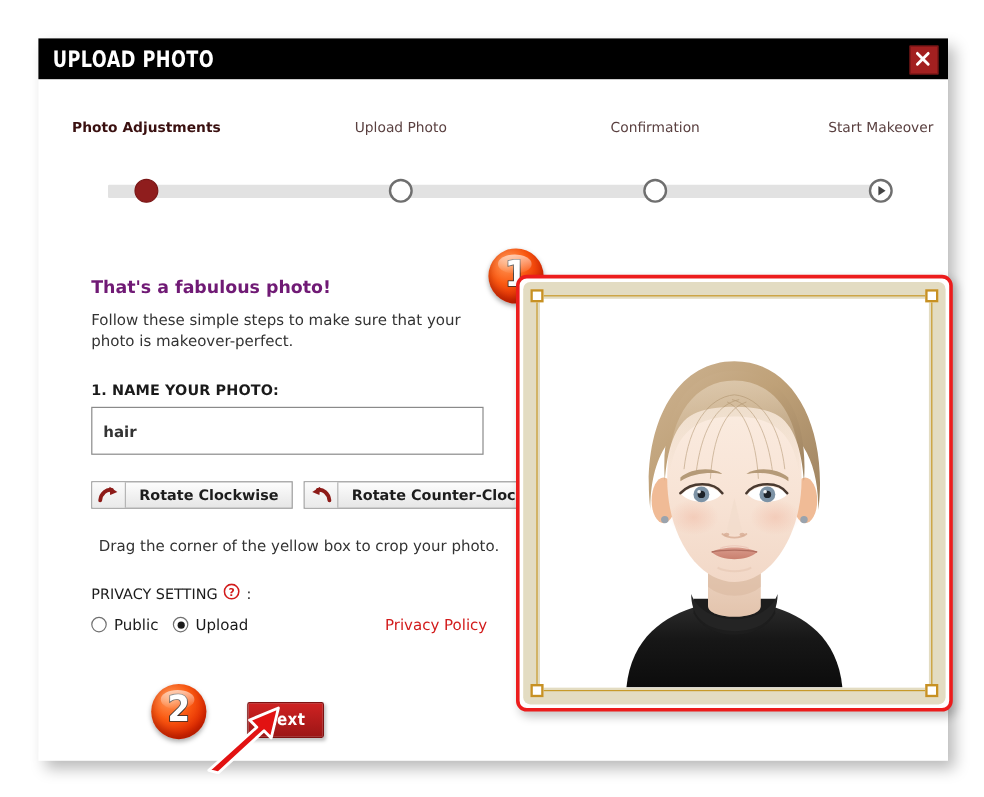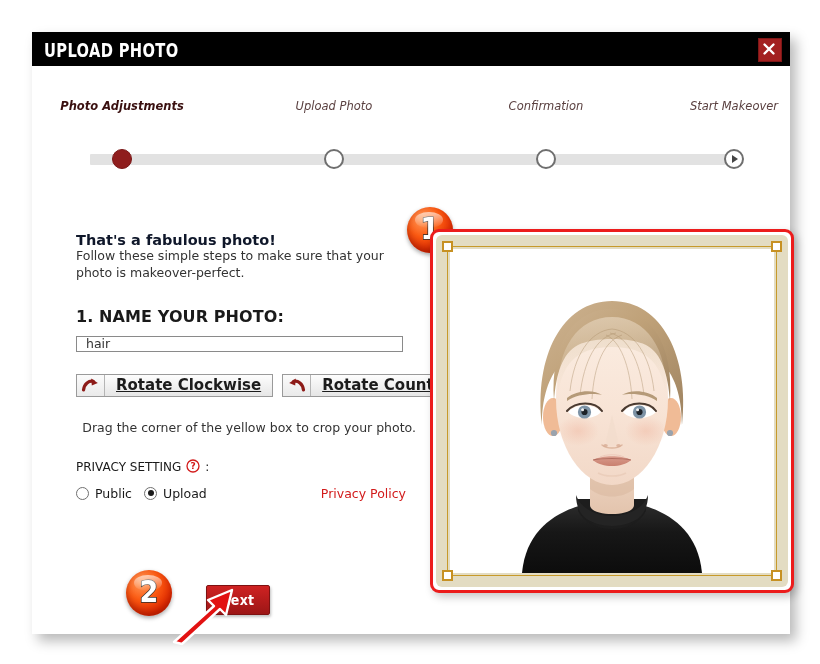--- a/index.html
+++ b/index.html
@@ -45,21 +45,20 @@
   .close-btn svg { display: block; }
 
   
   .stepper { position: absolute; left: 0; top: 34px; width: 758px; height: 120px; }
   .step-label {
     position: absolute; top: 33px;
     font-size: 11.5px;
     color: #5a4040;
     white-space: nowrap;
     transform: translateX(-50%);
-    font-style: italic;
   }
   .step-label.active { color: #3a1010; font-weight: bold; }
   .track {
     position: absolute; left: 58px; top: 88px;
     width: 644px; height: 11px;
     background: #e2e2e2;
     border-radius: 1px;
   }
   .dot {
     position: absolute; top: 83px;
@@ -86,41 +85,42 @@
     width: 0; height: 0;
     border-left: 6px solid #444;
     border-top: 4px solid transparent;
     border-bottom: 4px solid transparent;
     margin-left: 2px;
   }
 
   
   .left-col { position: absolute; left: 44px; top: 200px; width: 340px; }
   .headline {
-    font-size: 14.5px; font-weight: bold; color: #0f172a;
-    margin: 0 0 0 0;
+    font-size: 14.5px; font-weight: bold; color: #701a75;
+    margin: 0 0 11px 0;
   }
   .subtext {
     font-size: 12.5px; color: #333333; line-height: 1.32;
     margin: 0 0 26px 0; width: 330px;
   }
   .field-label {
-    font-size: 16px; font-weight: bold; color: #1a1a1a;
+    font-size: 12px; font-weight: bold; color: #1a1a1a;
     margin-bottom: 7px; letter-spacing: 0.1px;
   }
   .name-input {
-    width: 327px; height: 16px;
+    width: 327px; height: 40px;
     border: 1px solid #8a8a8a;
     background: #ffffff;
     font-family: "DejaVu Sans", "Liberation Sans", sans-serif;
     font-size: 12.5px; color: #333;
     padding: 0 0 0 9px;
     box-sizing: border-box;
     margin-bottom: 22px;
     outline: none;
+    font-weight: bold;
   }
 
   
   .rot-row { display: flex; gap: 9px; margin-bottom: 23px; }
   .rot-btn {
     display: flex; align-items: stretch;
     height: 23px;
     border: 1px solid #9a9a9a;
     background: linear-gradient(#fdfdfd, #e6e6e6);
     cursor: pointer;
@@ -128,23 +128,22 @@
   }
   .rot-ico {
     width: 27px;
     display: flex; align-items: center; justify-content: center;
     border-right: 1px solid #b5b5b5;
     background: linear-gradient(#fbfbfb, #eaeaea);
   }
   .rot-txt {
     display: flex; align-items: center;
     padding: 0 11px;
-    font-size: 15px; font-weight: bold; color: #1c1c1c;
+    font-size: 12px; font-weight: bold; color: #1c1c1c;
     white-space: nowrap;
-    text-decoration: underline;
   }
 
   .crop-text { font-size: 12.5px; color: #333; margin: 0 0 24px 0; text-align: right; }
 
   .privacy-label {
     display: flex; align-items: center; gap: 5px;
     font-size: 12px; color: #1a1a1a; margin-bottom: 10px;
   }
   .q-ico { display: block; }
 

